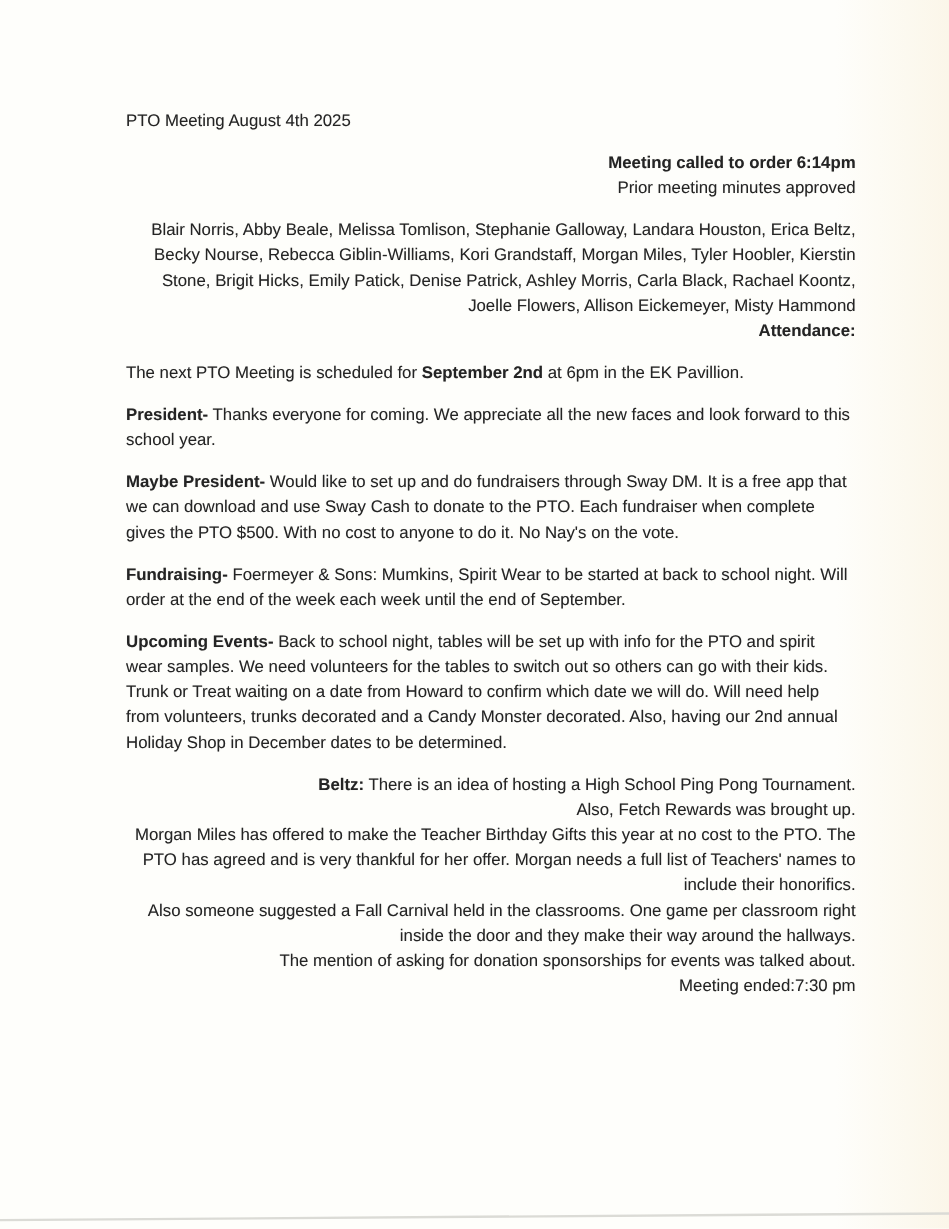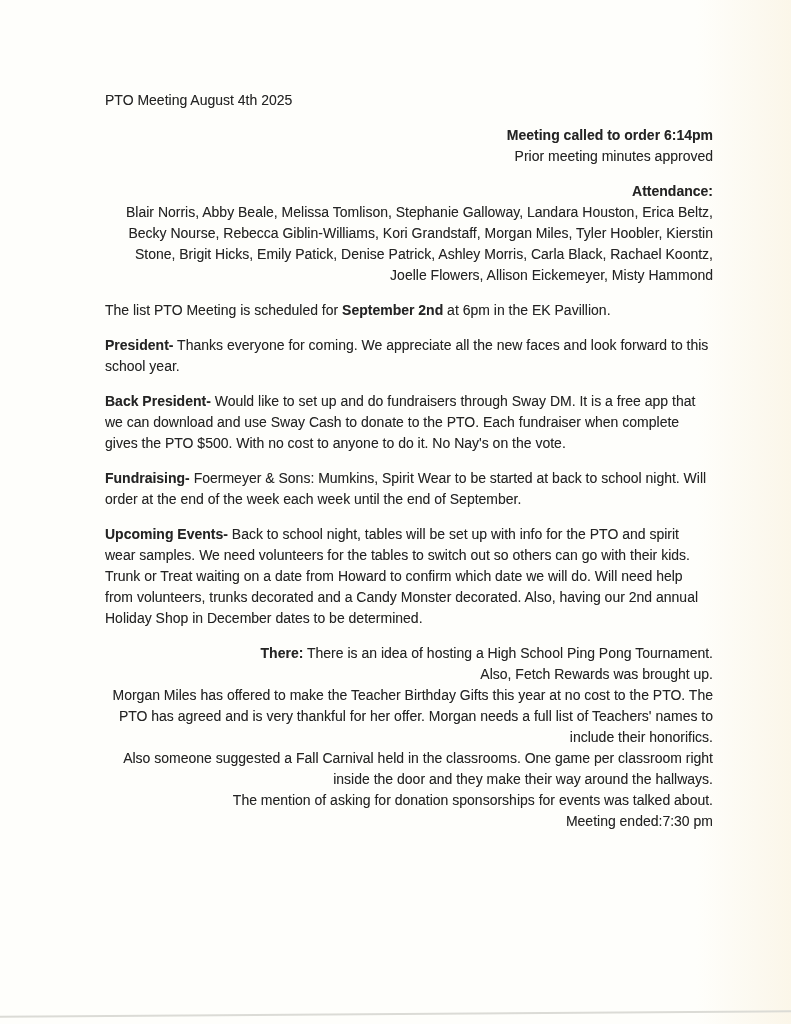--- a/index.html
+++ b/index.html
@@ -40,38 +40,38 @@
 <div class="page">
 
   <p class="para">PTO Meeting August 4th 2025</p>
 
   <div class="para">
     <div class="line bold">Meeting called to order 6:14pm</div>
     <div class="line">Prior meeting minutes approved</div>
   </div>
 
   <div class="para">
+    <div class="line">Blair Norris, Abby Beale, Melissa Tomlison, Stephanie Galloway, Landara Houston, Erica Beltz, Becky Nourse, Rebecca Giblin-Williams, Kori Grandstaff, Morgan Miles, Tyler Hoobler, Kierstin Stone, Brigit Hicks, Emily Patick, Denise Patrick, Ashley Morris, Carla Black, Rachael Koontz, Joelle Flowers, Allison Eickemeyer, Misty Hammond</div>
     <div class="line bold">Attendance:</div>
-    <div class="line">Blair Norris, Abby Beale, Melissa Tomlison, Stephanie Galloway, Landara Houston, Erica Beltz, Becky Nourse, Rebecca Giblin-Williams, Kori Grandstaff, Morgan Miles, Tyler Hoobler, Kierstin Stone, Brigit Hicks, Emily Patick, Denise Patrick, Ashley Morris, Carla Black, Rachael Koontz, Joelle Flowers, Allison Eickemeyer, Misty Hammond</div>
   </div>
 
-  <p class="para"><span>The list PTO Meeting is scheduled for </span><strong>September 2nd</strong><span> at 6pm in the EK Pavillion.</span></p>
+  <p class="para"><span>The next PTO Meeting is scheduled for </span><strong>September 2nd</strong><span> at 6pm in the EK Pavillion.</span></p>
 
   <p class="para"><strong>President-</strong><span> Thanks everyone for coming. We appreciate all the new faces and look forward to this school year.</span></p>
 
-  <p class="para"><strong>Back President-</strong><span> Would like to set up and do fundraisers through Sway DM. It is a free app that we can download and use Sway Cash to donate to the PTO. Each fundraiser when complete gives the PTO $500. With no cost to anyone to do it. No Nay's on the vote.</span></p>
+  <p class="para"><strong>Maybe President-</strong><span> Would like to set up and do fundraisers through Sway DM. It is a free app that we can download and use Sway Cash to donate to the PTO. Each fundraiser when complete gives the PTO $500. With no cost to anyone to do it. No Nay's on the vote.</span></p>
 
 
 
   <p class="para"><strong>Fundraising-</strong><span> Foermeyer &amp; Sons: Mumkins, Spirit Wear to be started at back to school night. Will order at the end of the week each week until the end of September.</span></p>
 
   <p class="para"><strong>Upcoming Events-</strong><span> Back to school night, tables will be set up with info for the PTO and spirit wear samples. We need volunteers for the tables to switch out so others can go with their kids. Trunk or Treat waiting on a date from Howard to confirm which date we will do. Will need help from volunteers, trunks decorated and a Candy Monster decorated. Also, having our 2nd annual Holiday Shop in December dates to be determined.</span></p>
 
   <div class="para">
-    <div class="line"><strong>There:</strong><span> There is an idea of hosting a High School Ping Pong Tournament.</span></div>
+    <div class="line"><strong>Beltz:</strong><span> There is an idea of hosting a High School Ping Pong Tournament.</span></div>
     <div>
         <div class="line">Also, Fetch Rewards was brought up.</div>
         <div class="line">Morgan Miles has offered to make the Teacher Birthday Gifts this year at no cost to the PTO. The PTO has agreed and is very thankful for her offer. Morgan needs a full list of Teachers' names to include their honorifics.</div>
         <div class="line">Also someone suggested a Fall Carnival held in the classrooms. One game per classroom right inside the door and they make their way around the hallways.</div>
         <div class="line">The mention of asking for donation sponsorships for events was talked about.</div>
         <div class="line">Meeting ended:7:30 pm</div>
       </div>
   </div>
 
   <div class="scan-edge"></div>

